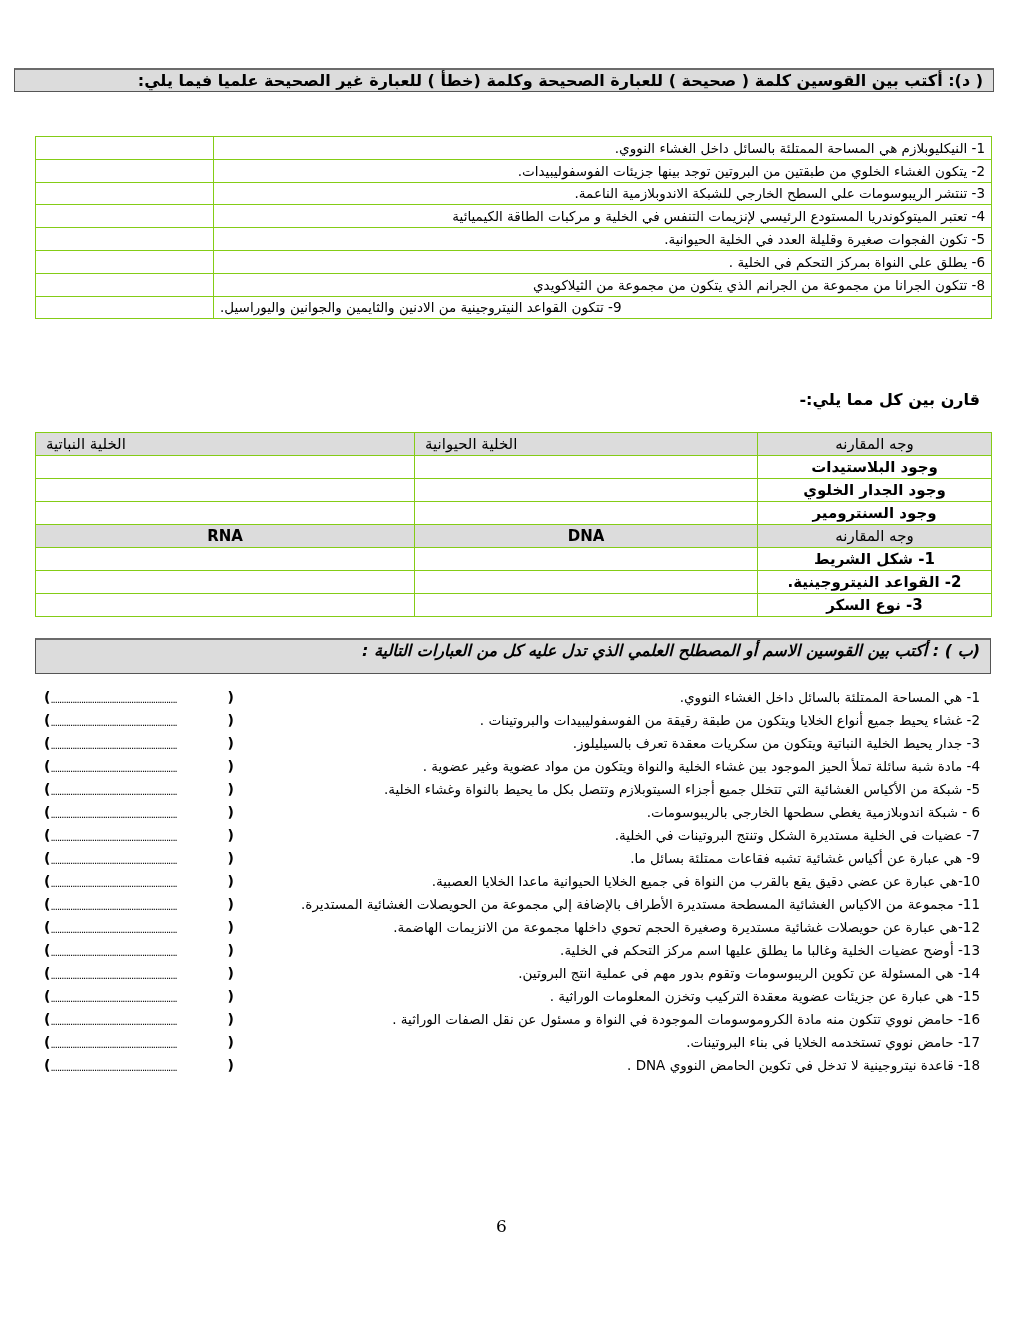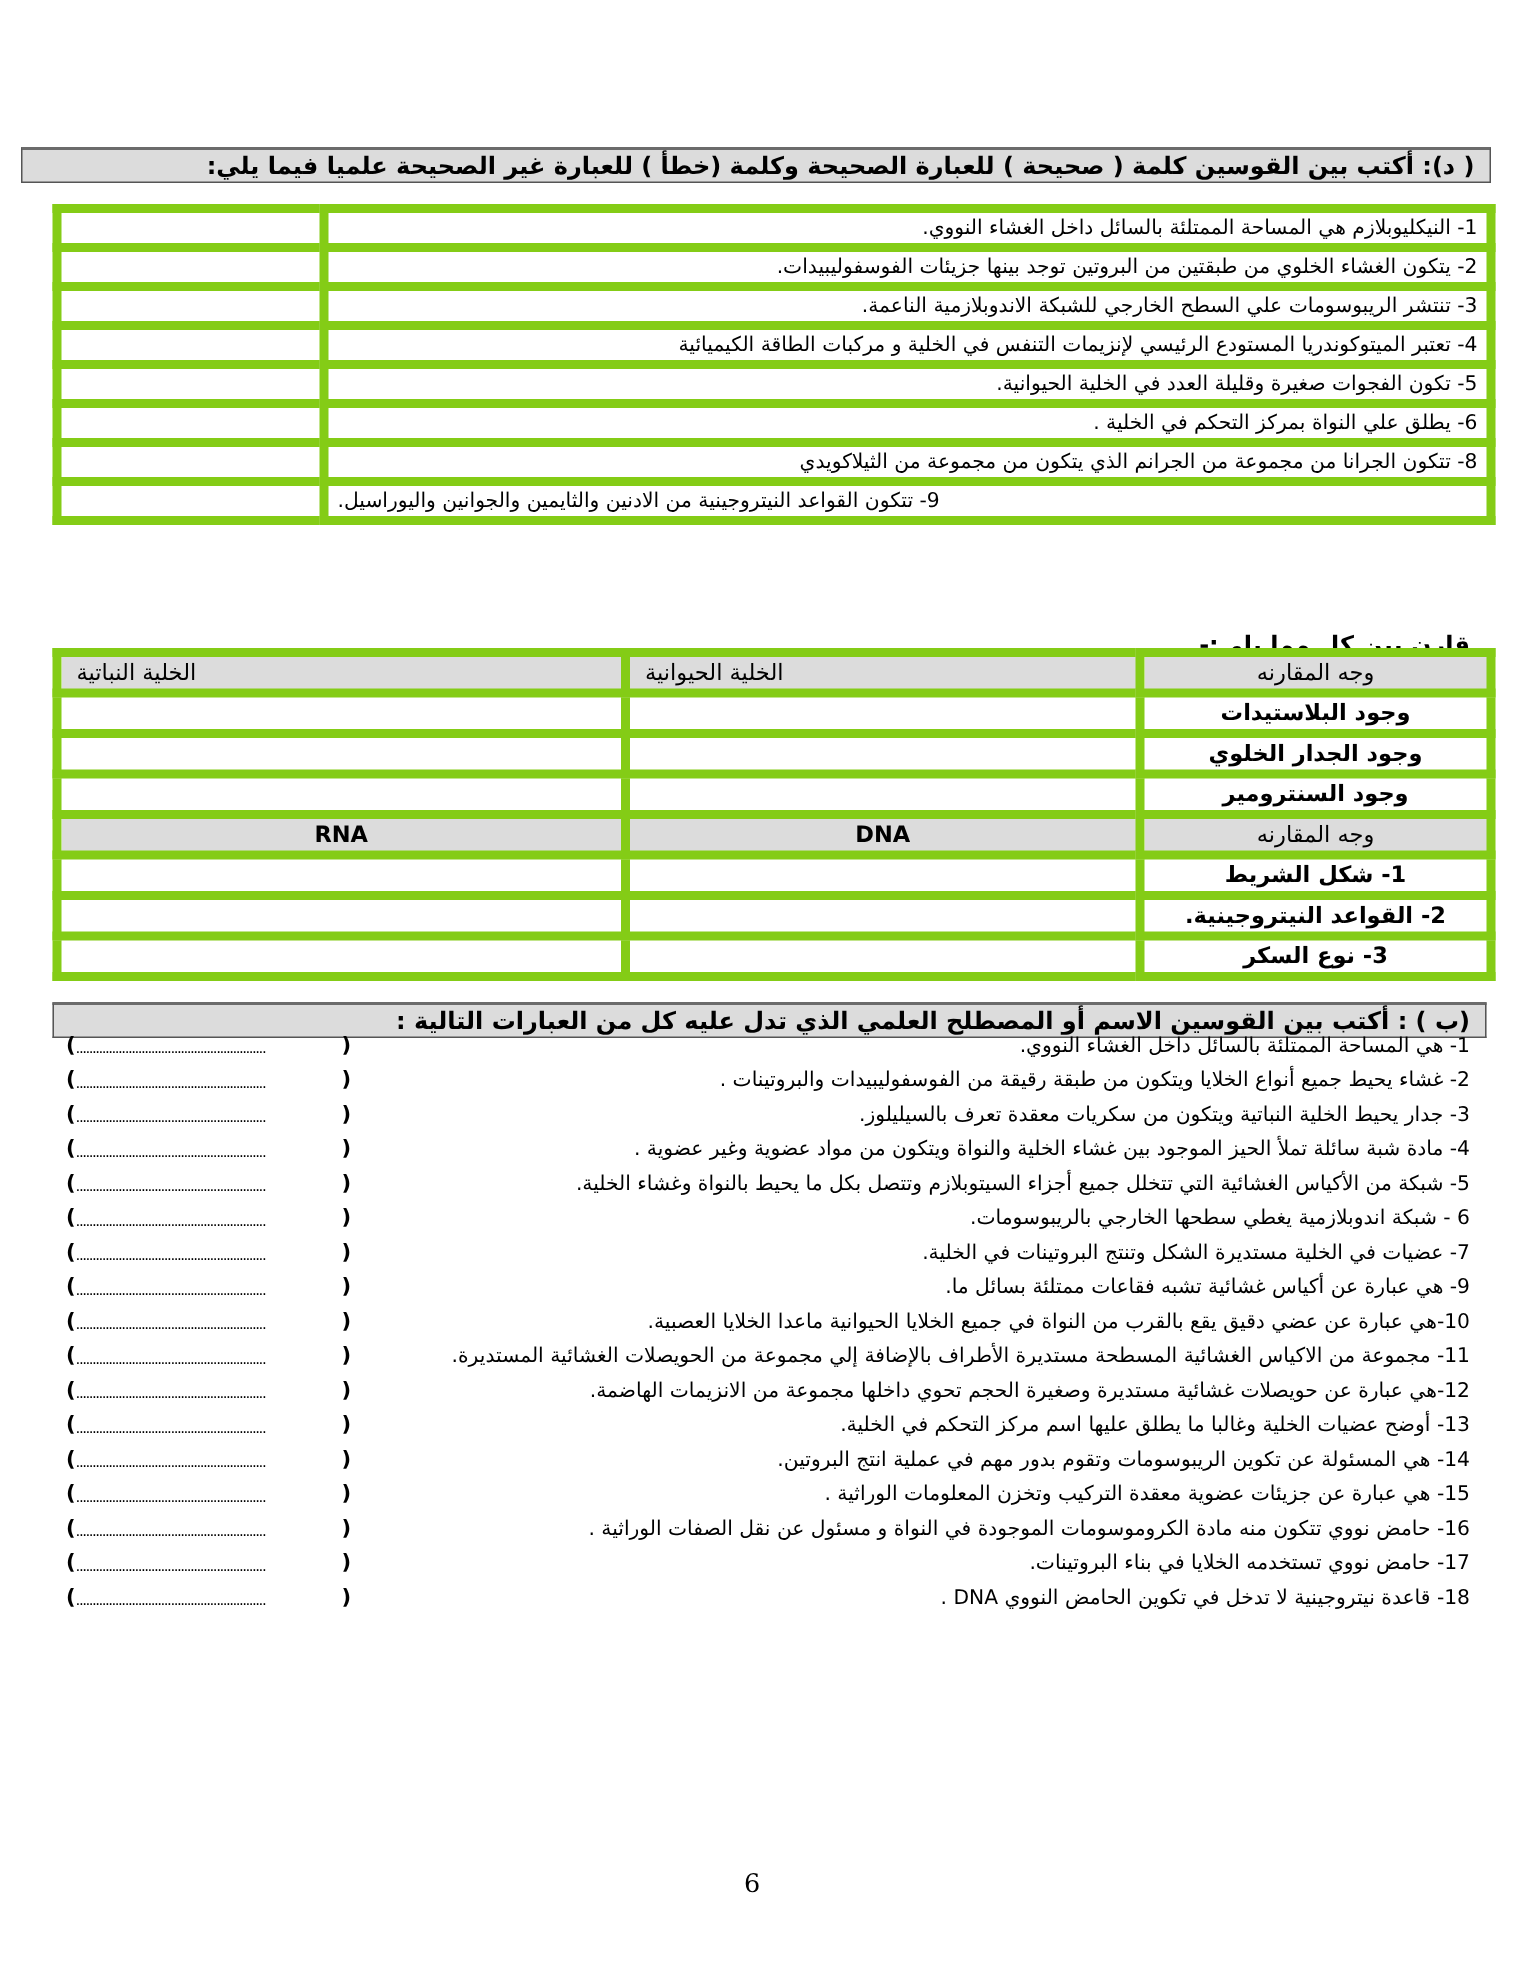--- a/index.html
+++ b/index.html
@@ -1,23 +1,23 @@
 <!DOCTYPE html>
 <html><head>
 <meta charset="utf-8">
 <style>
   html, body { margin:0; padding:0; background:#ffffff; }
   body { width:1020px; height:1320px; position:relative; overflow:hidden;
          font-family:"DejaVu Sans", sans-serif; color:#000; }
-  .abs { position:absolute;margin-top:30px; }
+  .abs { position:absolute; }
   .banner { background:#dcdcdc; border:1px solid #555; border-top:2px solid #6b6b6b;
             box-sizing:border-box; direction:rtl; font-weight:bold; font-size:16px;
             line-height:21px; padding:0 10px; white-space:nowrap; overflow:hidden; }
   table { border-collapse:collapse; position:absolute; direction:rtl; table-layout:fixed; }
-  td { border:6px solid #84cc16; padding:0 6px; box-sizing:border-box; white-space:nowrap; overflow:hidden; }
+  td { border:1px solid #84cc16; padding:0 6px; box-sizing:border-box; white-space:nowrap; overflow:hidden; }
   .tf td { height:22.8px; font-size:13.5px; line-height:20px; }
   .cmp td { height:23px; font-size:15px; line-height:21px; font-weight:bold; }
   .cmp tr.hdr td { background:#dcdcdc; font-weight:normal; font-size:15px; }
   .cmp tr.hdr2 td { background:#dcdcdc; }
   .cmp .c1 { text-align:center; }
   .cmp .c2, .cmp .c3 { text-align:center; }
   .cmp tr.hdr .c2, .cmp tr.hdr .c3 { text-align:left; padding-left:10px; }
   .qtitle { direction:rtl; font-weight:bold; font-size:16px; }
   .fill { position:absolute; left:36px; width:956px; font-size:13.5px; line-height:23px; }
   .fill .row { position:relative; }
@@ -118,21 +118,21 @@
       <td class="c3"></td>
     </tr>
     <tr>
       <td class="c1">3- نوع السكر</td>
       <td class="c2"></td>
       <td class="c3"></td>
     </tr>
   </tbody>
 </table>
 
-<div class="abs banner" style="left:35px; top:638px; width:956px; height:24px;">(ب ) : أكتب بين القوسين الاسم أو المصطلح العلمي الذي تدل عليه كل من العبارات التالية :</div>
+<div class="abs banner" style="left:35px; top:638px; width:956px; height:36px;font-style:italic;">(ب ) : أكتب بين القوسين الاسم أو المصطلح العلمي الذي تدل عليه كل من العبارات التالية :</div>
 
 <div class="fill" id="fill-list" style="top:686px;">
     <div class="row">
       <div class="blank">
         <span>(</span>
         <span class="dots">..........................................................</span>
         <span>)</span>
       </div>
       <div class="txt"> 1- هي المساحة الممتلئة بالسائل داخل الغشاء النووي.</div>
     </div>

